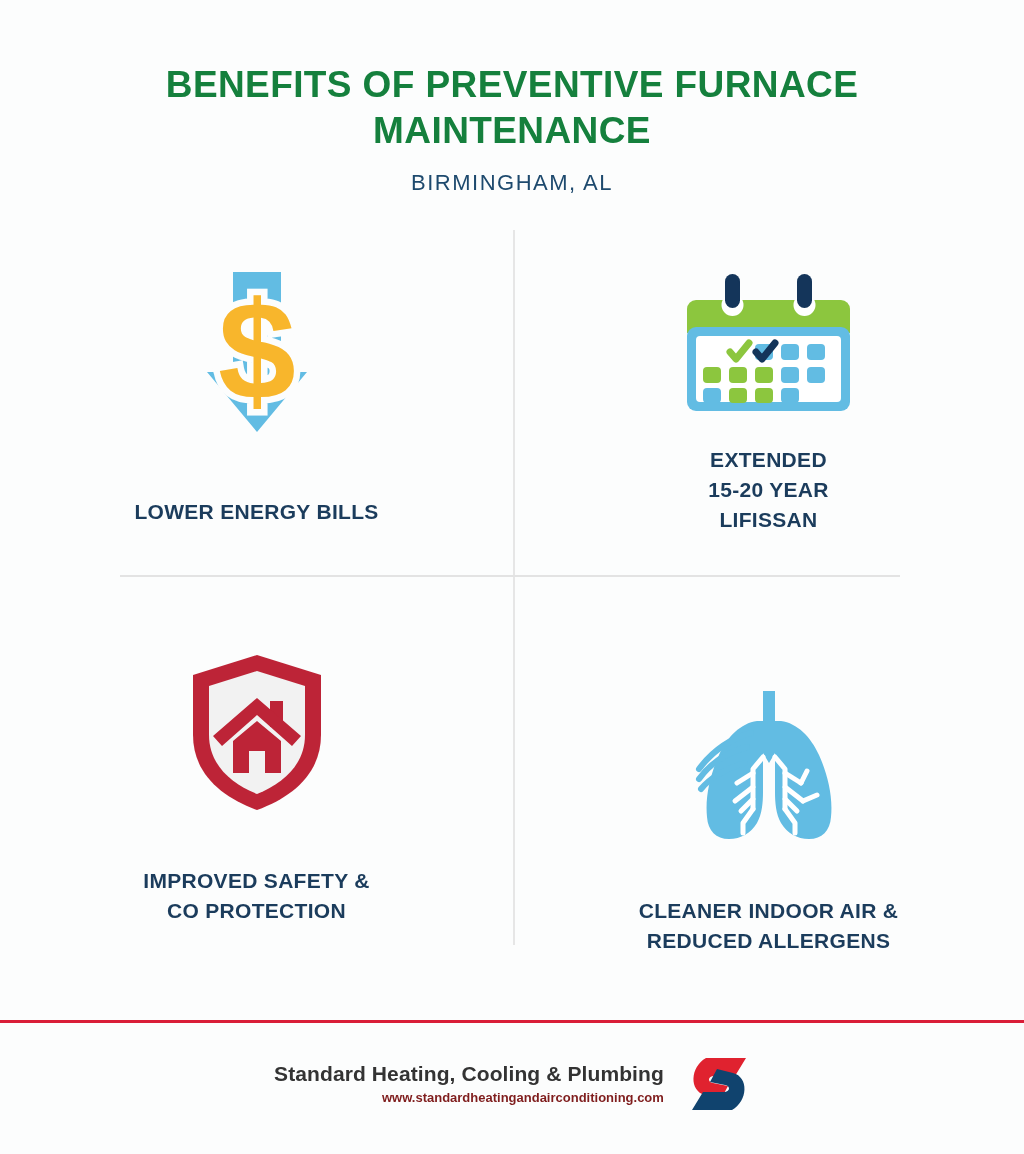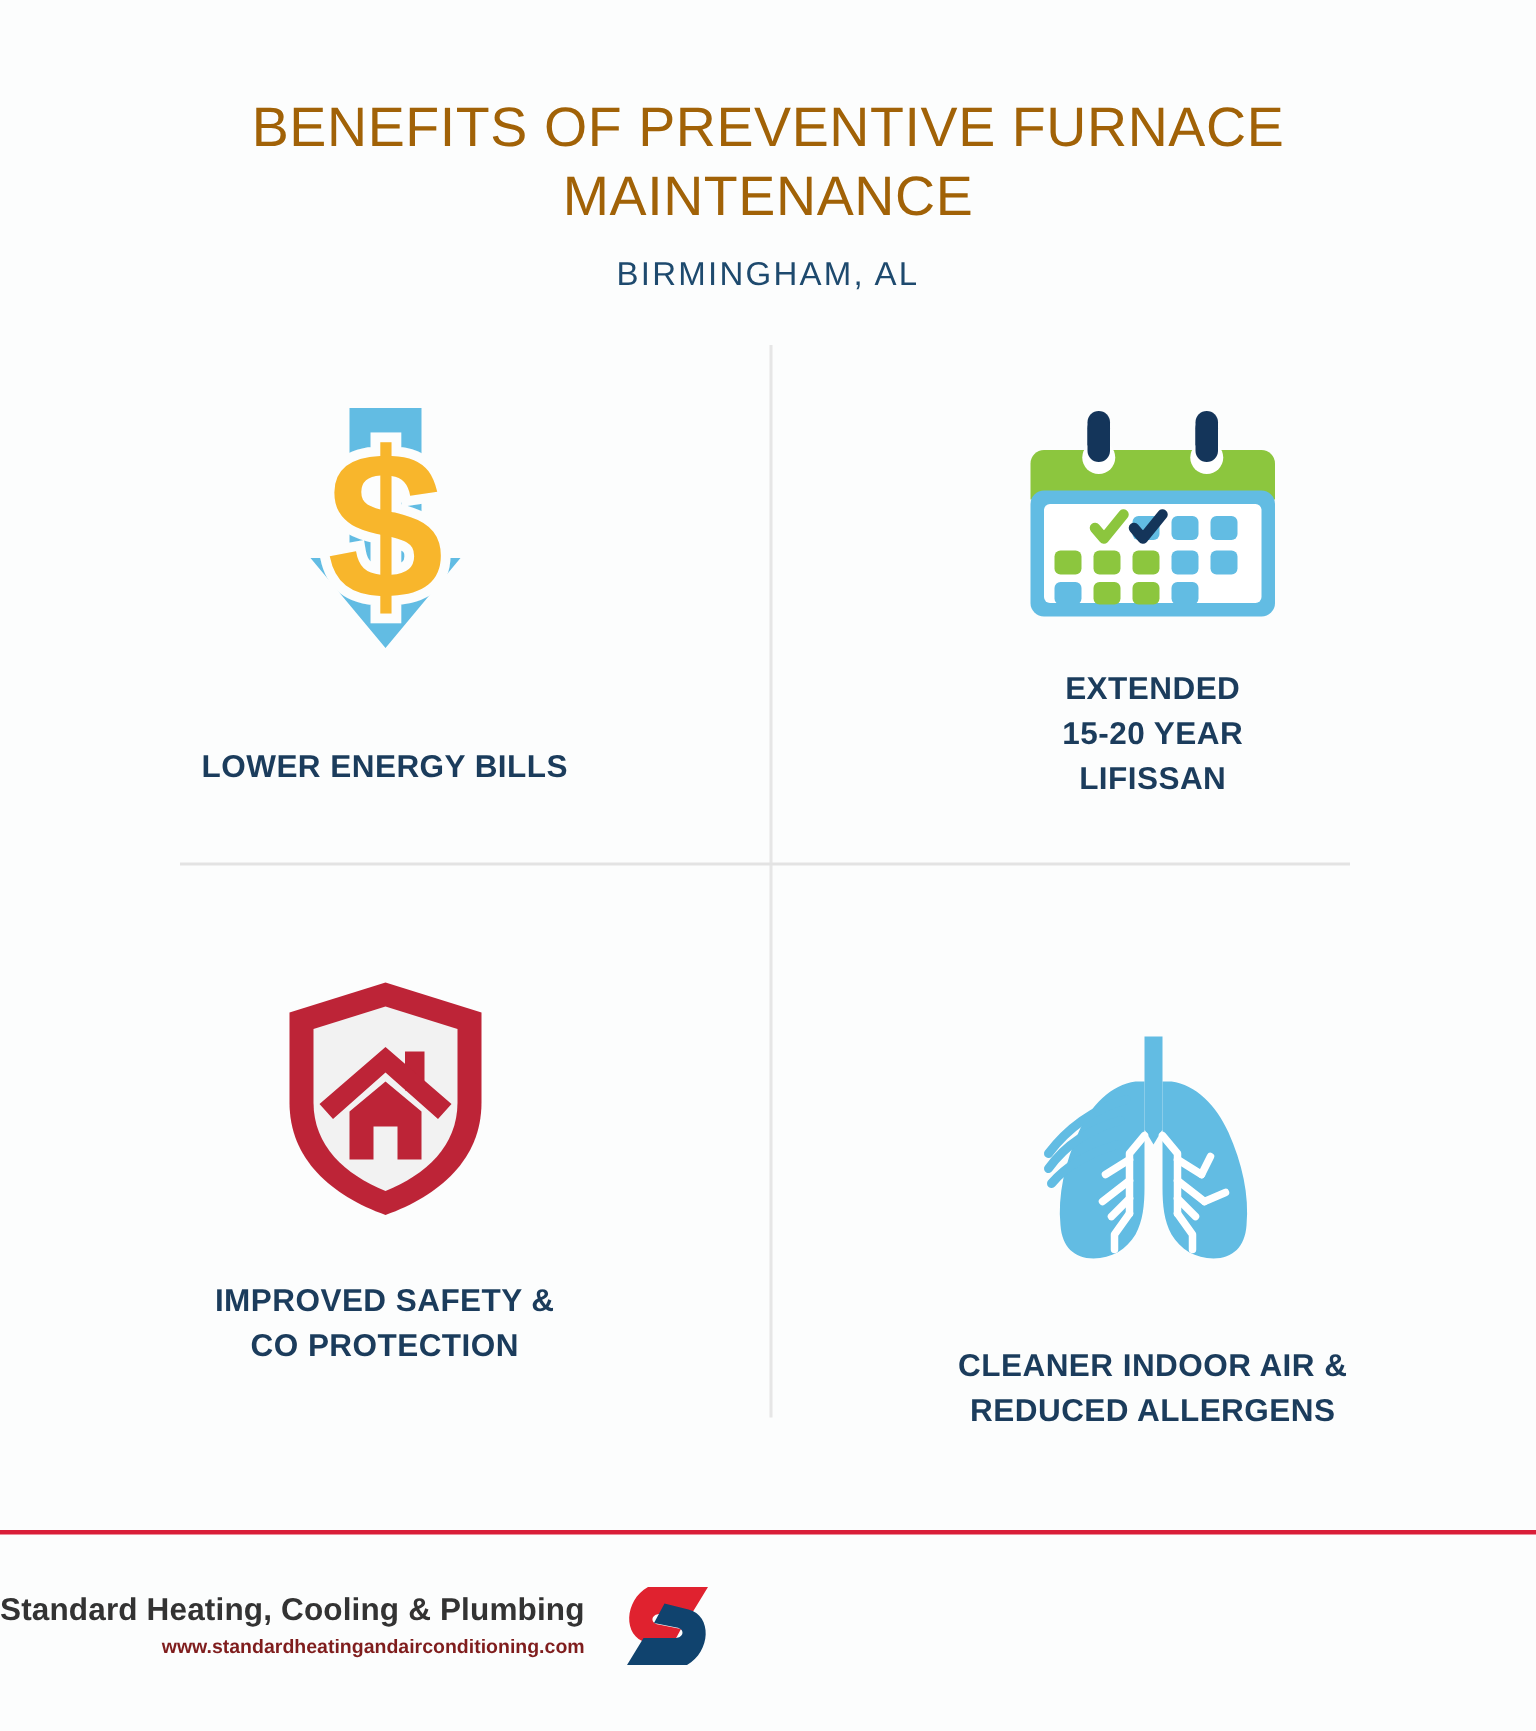--- a/index.html
+++ b/index.html
@@ -26,22 +26,22 @@
   
   .header {
     position: absolute;
     top: 62px;
     left: 0;
     width: 1024px;
     text-align: center;
   }
   .title {
     font-size: 37px;
-    font-weight: normal;
-    color: #a16207;
+    font-weight: bold;
+    color: #15803d;
     line-height: 1.23;
     letter-spacing: 0.4px;
     margin: 0 auto;
     width: 720px;
     text-transform: uppercase;
   }
   .subtitle {
     margin-top: 17px;
     font-size: 22px;
     font-weight: 400;
@@ -99,39 +99,40 @@
     font-size: 21px;
     font-weight: bold;
     color: #1b3c5c;
     text-align: center;
     line-height: 1.43;
     letter-spacing: 0.3px;
     text-transform: uppercase;
   }
   .label-gap-1 { margin-top: 59px; }
   .label-gap-2 { margin-top: 33px; }
-  .label-gap-3 { margin-top: 40px; }
+  .label-gap-3 { margin-top: 53px; }
   .label-gap-4 { margin-top: 39px; }
 
   
   .footer-rule {
     position: absolute;
     left: 0;
     top: 1020px;
     width: 1024px;
     height: 3px;
     background: #d91e38;
   }
   .footer {
     position: absolute;
     top: 1055px;
     left: 0;
     width: 1024px;
     display: flex;
     align-items: center;
+    justify-content: center;
     gap: 24px;
   }
   .footer-text {
     text-align: right;
   }
   .company-name {
     font-size: 21px;
     font-weight: bold;
     color: #333333;
     line-height: 1.25;

